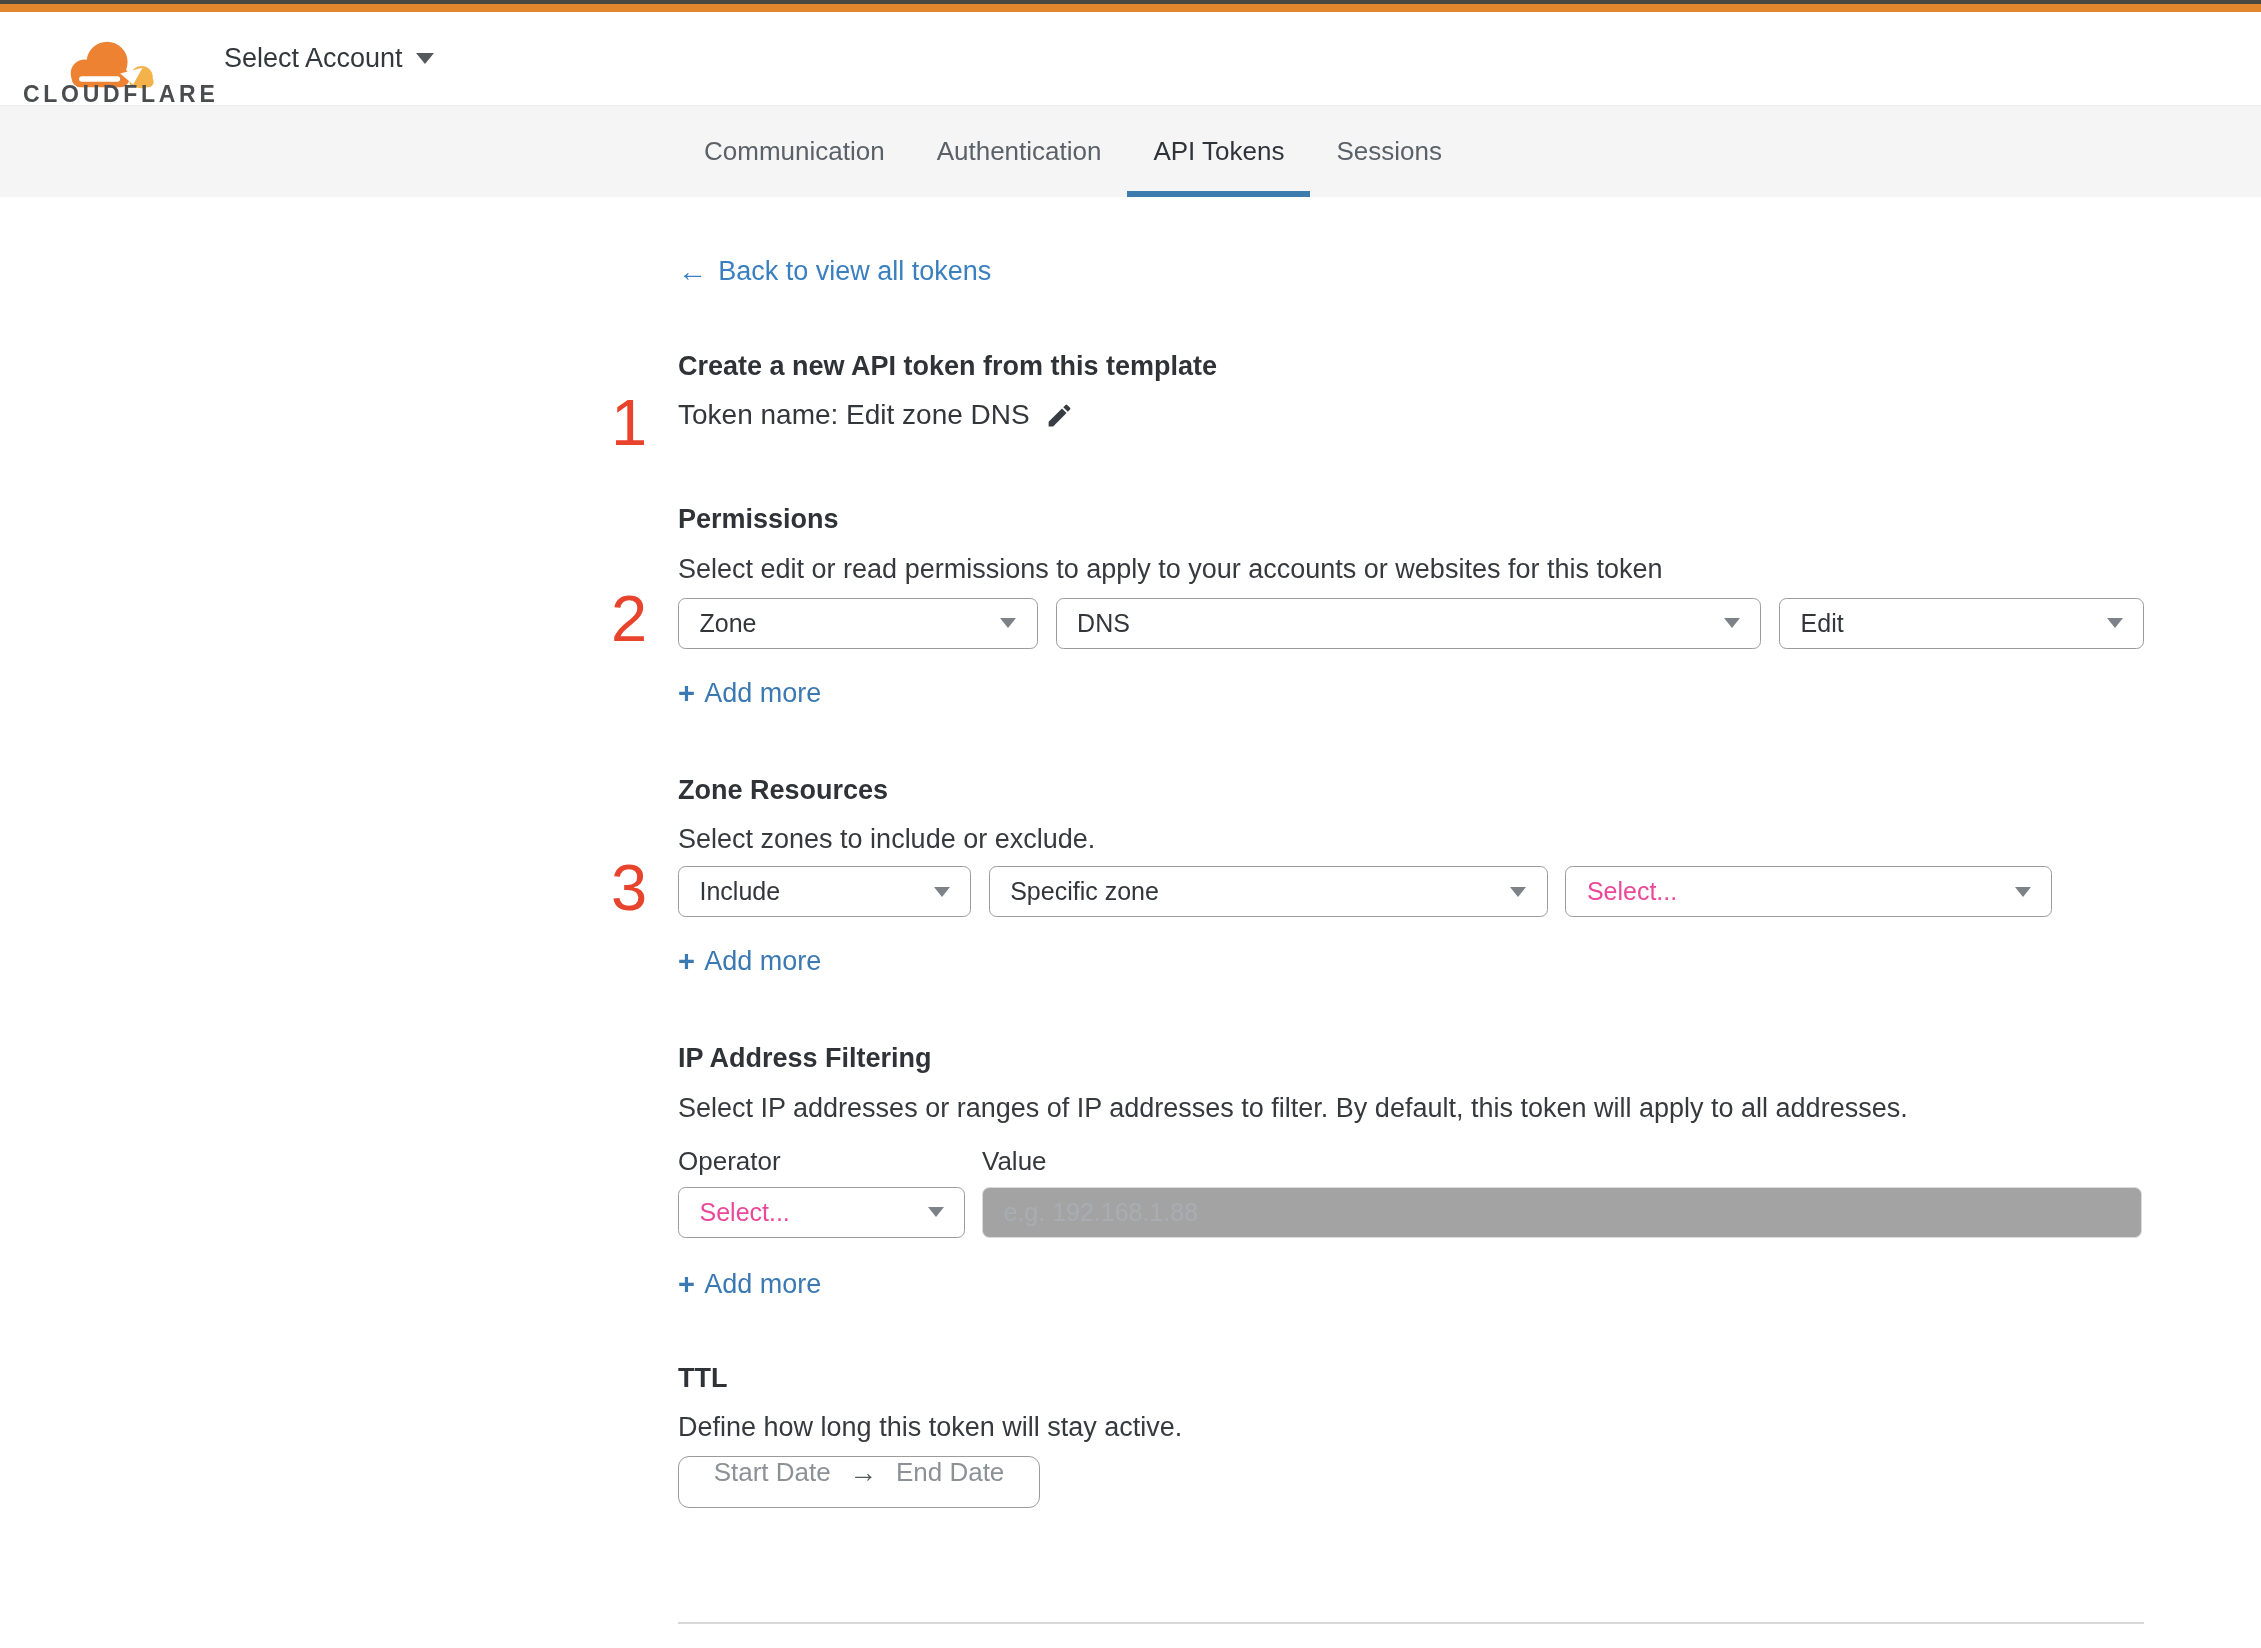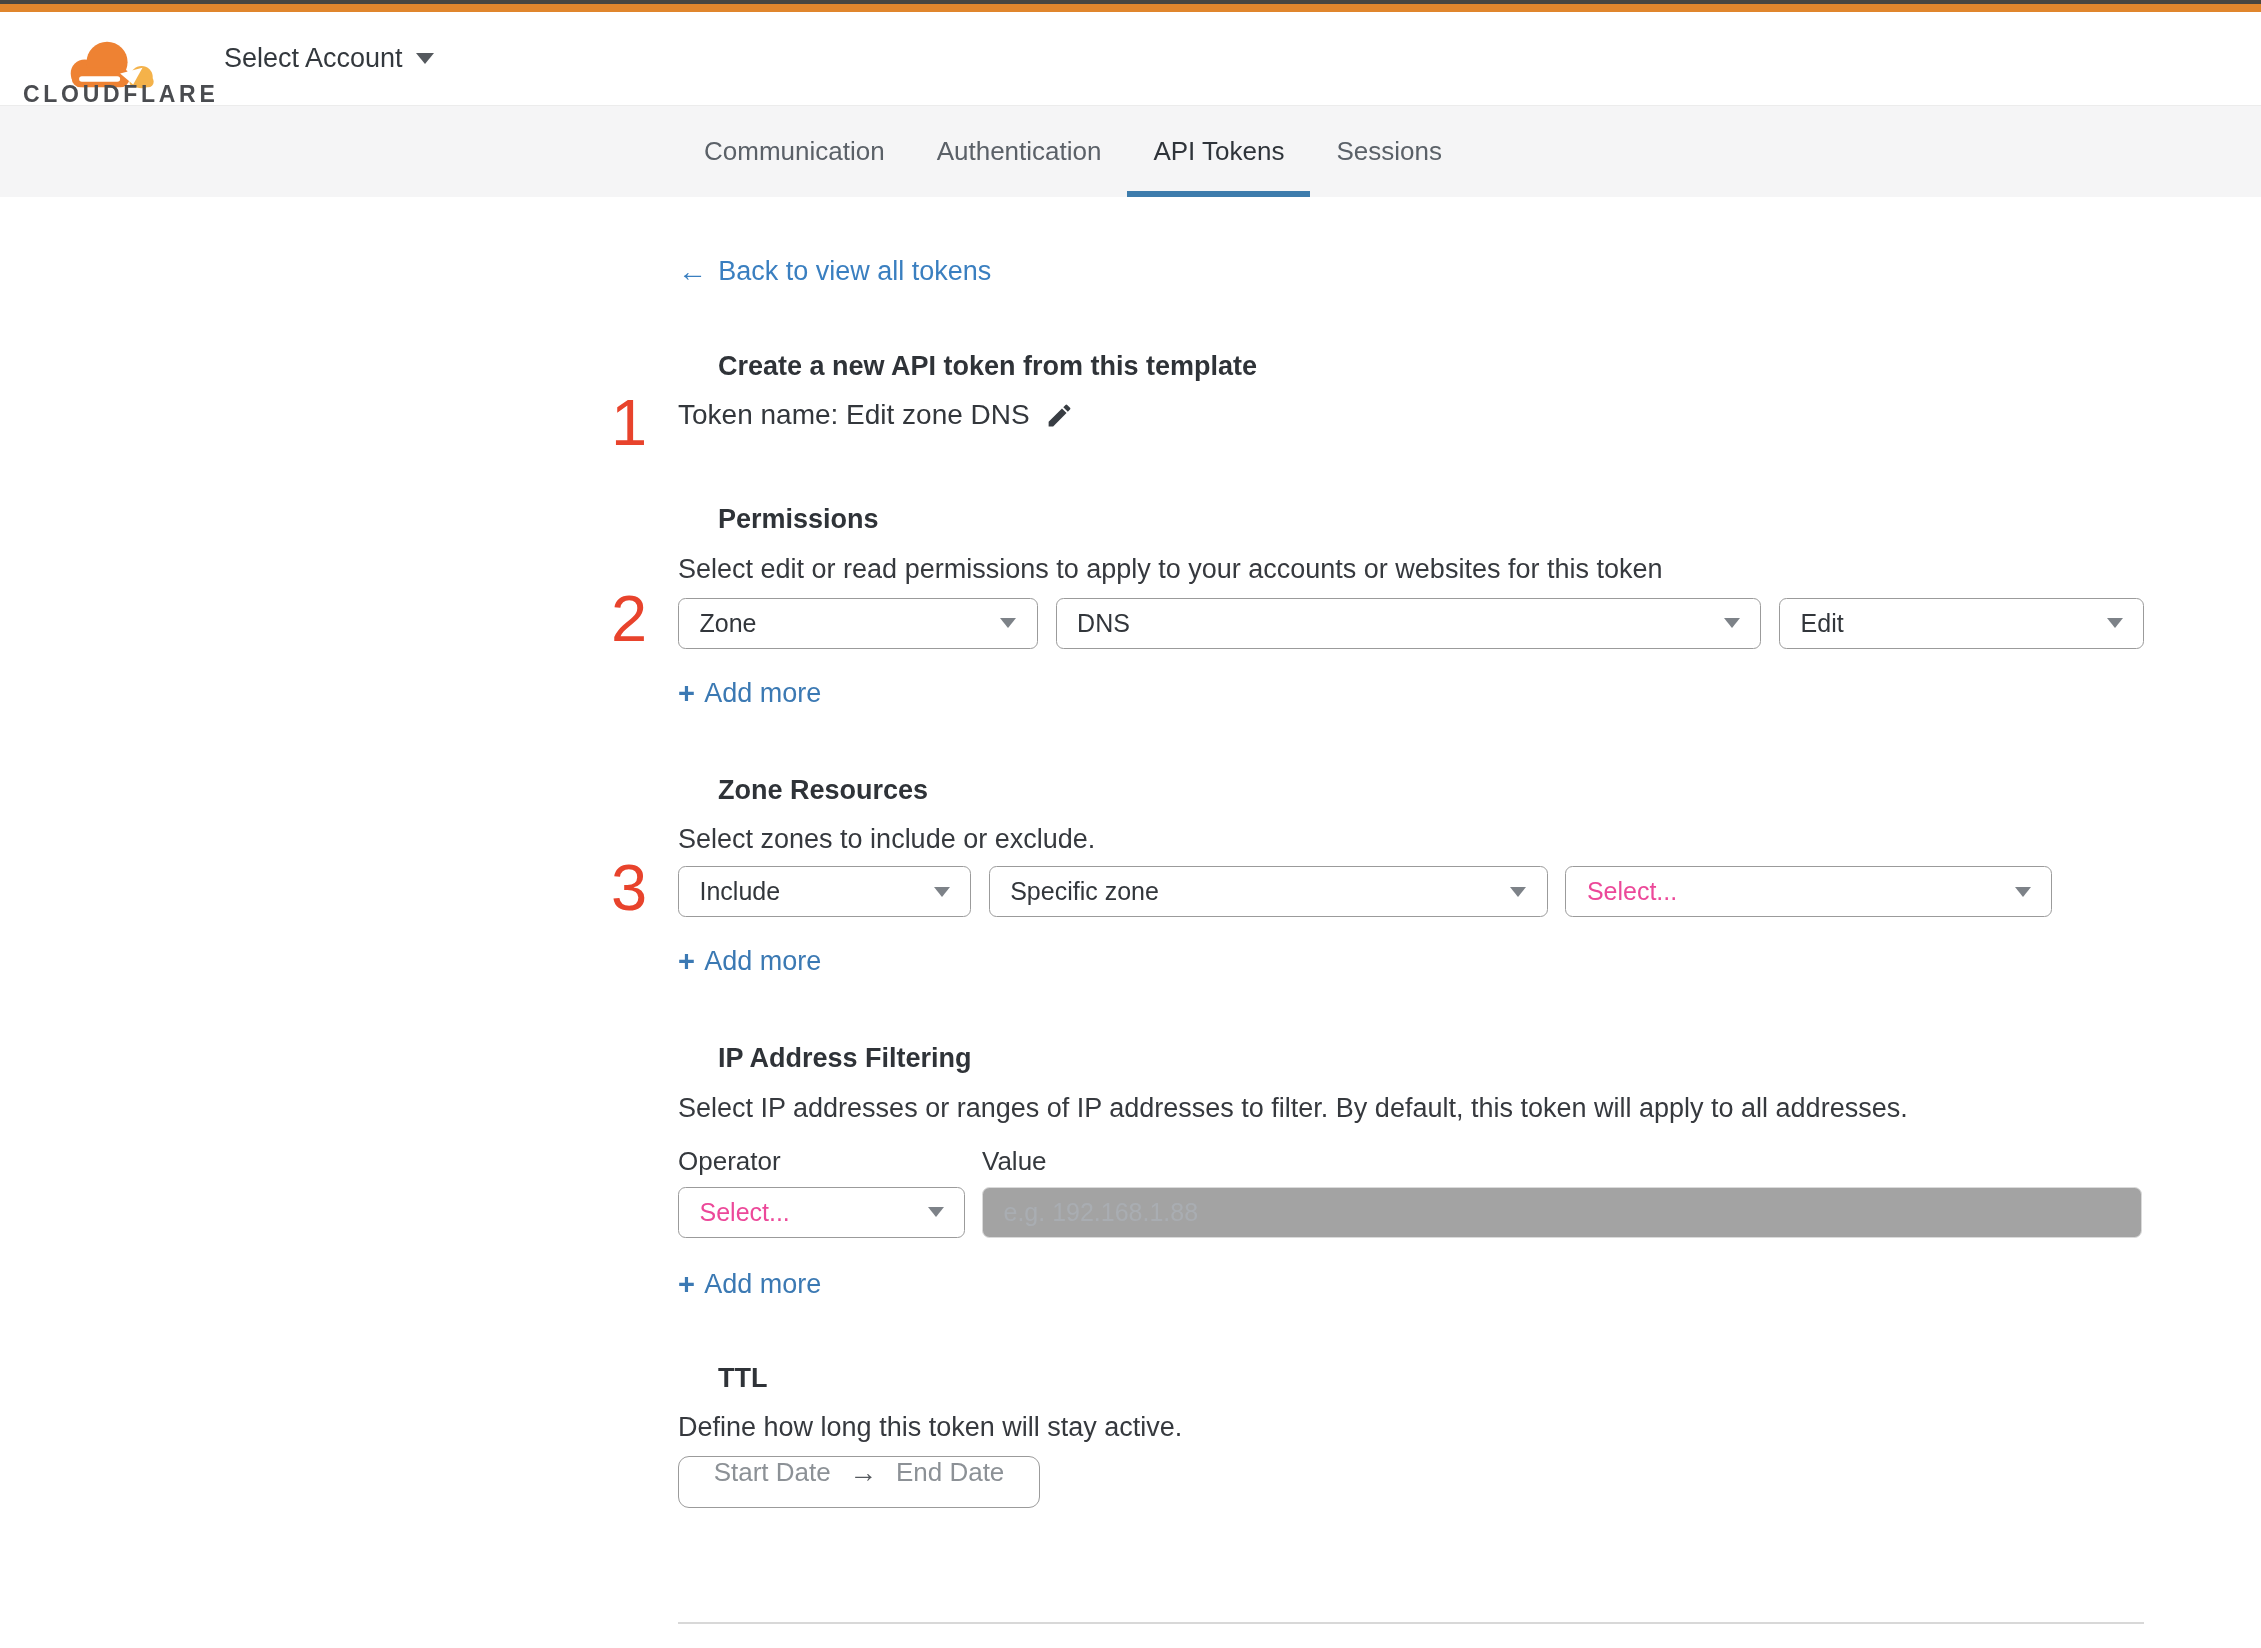--- a/index.html
+++ b/index.html
@@ -33,21 +33,21 @@
   .content { position:relative; margin-left:678px; width:1466px; }
 
   .back { margin-top:58px; display:inline-flex; align-items:center; gap:11.2px;
     font-size:27px; color:#3a7fc0; cursor:pointer; }
   .back .arr { font-size:29px; }
 
   .section { position:relative; }
   .annot { position:absolute; left:-76px; width:54px; text-align:center;
     font-size:65px; line-height:1; color:#e8432c; }
 
-  h3.sec-title { font-size:27px; font-weight:bold; color:#2f3338;margin-left:40px; }
+  h3.sec-title { font-size:27px; font-weight:bold; color:#2f3338; }
   p.sec-desc { margin-top:18.6px; font-size:27px; color:#36393e; }
 
   .token-row { margin-top:17px; display:flex; align-items:center; gap:15px; font-size:28px; }
   .pencil { width:29px; height:29px; fill:#383d43; cursor:pointer; }
 
   .dd-row { display:flex; gap:17.7px; }
   .dd { height:51px; background:#fff; border:1.9px solid #9b9b9b; border-radius:7.5px;
     display:flex; align-items:center; justify-content:space-between;
     padding:0 20.5px; font-size:25px; color:#32363b; cursor:pointer; }
   .dd .dd-caret { width:0; height:0; border-left:8.4px solid transparent;

